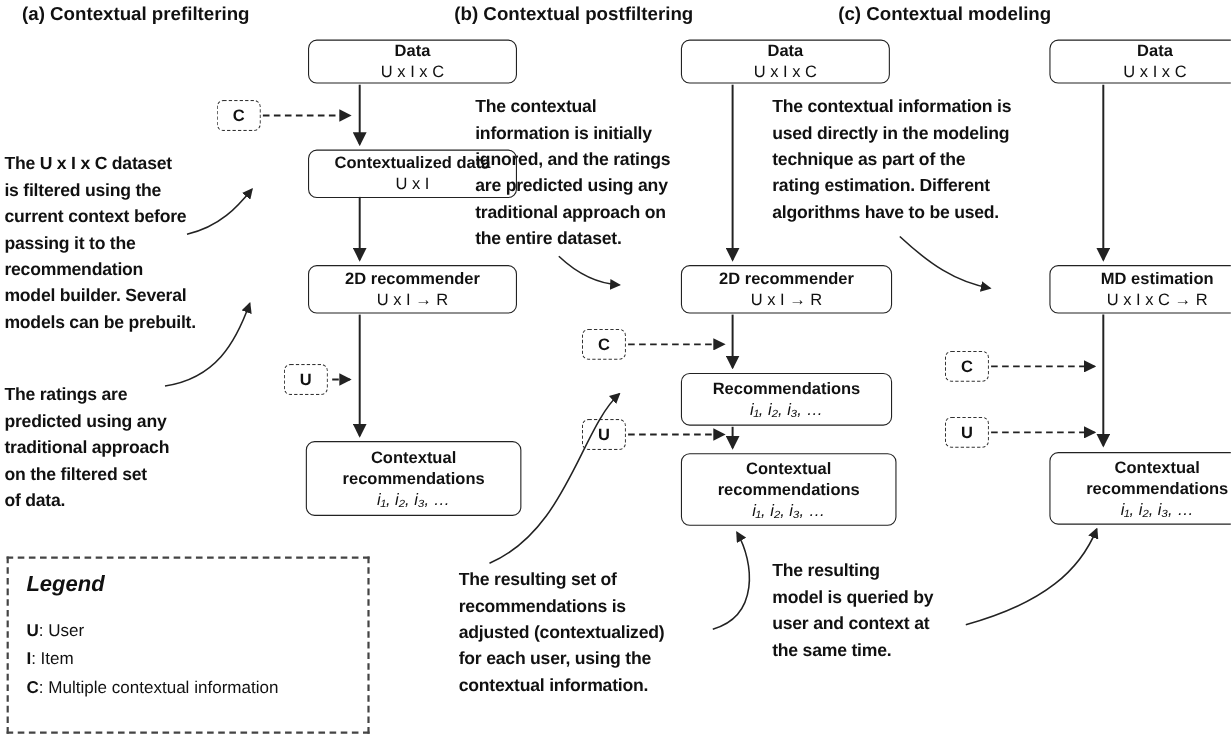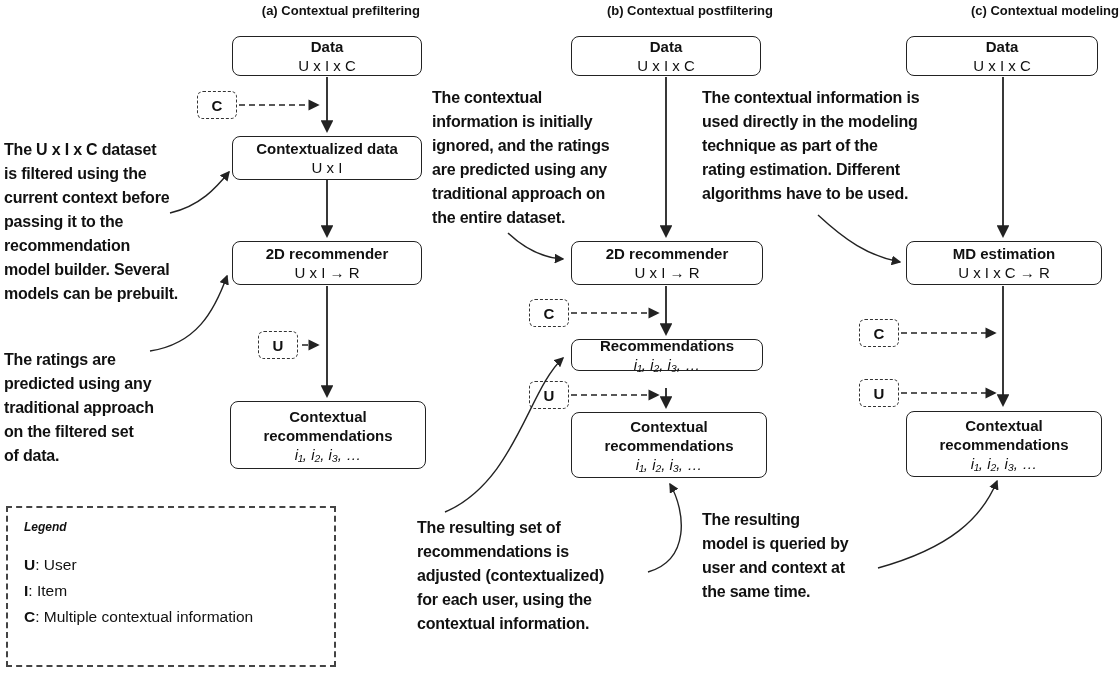--- a/index.html
+++ b/index.html
@@ -1,42 +1,43 @@
 <!DOCTYPE html>
 <html><head>
 <meta charset="utf-8">
 <style>
   html,body{margin:0;padding:0;background:#fff;}
   #canvas{
     position:relative;width:1119px;height:673px;background:#fff;
     font-family:"Liberation Sans",sans-serif;color:#111;overflow:hidden;
   }
-  .col-title{position:absolute;font-weight:bold;font-size:13px;text-align:right;}
+  .col-title{position:absolute;font-weight:bold;font-size:17px;text-align:left;}
   .box{
     position:absolute;border:1.7px solid #222;border-radius:8px;background:#fff;
     display:flex;flex-direction:column;align-items:center;justify-content:center;
     text-align:center;font-weight:bold;font-size:15px;line-height:19px;padding:2px 4px;
     box-sizing:border-box;
+    margin-left:48px;
   }
   .box .sub{font-weight:normal;font-size:15px;}
   .box .sub.it{font-style:italic;}
   .mini{
     position:absolute;width:40px;height:28px;border:1.7px dashed #333;border-radius:6px;
     background:#fff;display:flex;align-items:center;justify-content:center;
     font-weight:bold;font-size:15px;box-sizing:border-box;
   }
   .note{
     position:absolute;font-weight:bold;font-size:16px;line-height:24px;
     letter-spacing:-0.2px;white-space:pre;
   }
   .legend{
     position:absolute;left:6px;top:506px;width:330px;height:161px;
     border:2px dashed #444;background:#fff;box-sizing:border-box;padding:12px 16px;
   }
-  .legend-title{font-weight:bold;font-style:italic;font-size:12px;margin-bottom:18px;}
+  .legend-title{font-weight:bold;font-style:italic;font-size:20px;margin-bottom:18px;}
   .legend-item{font-size:15.5px;line-height:26px;}
   .legend-item b{font-weight:bold;}
   svg.overlay{position:absolute;left:0;top:0;pointer-events:none;}
   .flow{stroke:#222;stroke-width:1.8;fill:none;marker-end:url(#ah);}
   .dash{stroke:#222;stroke-width:1.6;fill:none;stroke-dasharray:6 4;marker-end:url(#ah);}
   .curve{stroke:#222;stroke-width:1.4;fill:none;marker-end:url(#ah);}
 </style>
 </head>
 <body>
 
@@ -94,21 +95,21 @@
 
   <div class="box" style="left:571px;top:241px;width:192px;height:44px">
     <span>2D recommender</span>
     <span class="sub">U x I → R</span>
   </div>
 
   <div class="mini" style="left:529px;top:299px">
     <span>C</span>
   </div>
 
-  <div class="box" style="left:571px;top:339px;width:192px;height:32px">
+  <div class="box" style="left:571px;top:339px;width:192px;height:48px">
     <span>Recommendations</span>
     <span class="sub it">i₁, i₂, i₃, …</span>
   </div>
 
   <div class="mini" style="left:529px;top:381px">
     <span>U</span>
   </div>
 
   <div class="box" style="left:571px;top:412px;width:196px;height:66px">
     <span>Contextual recommendations</span>

